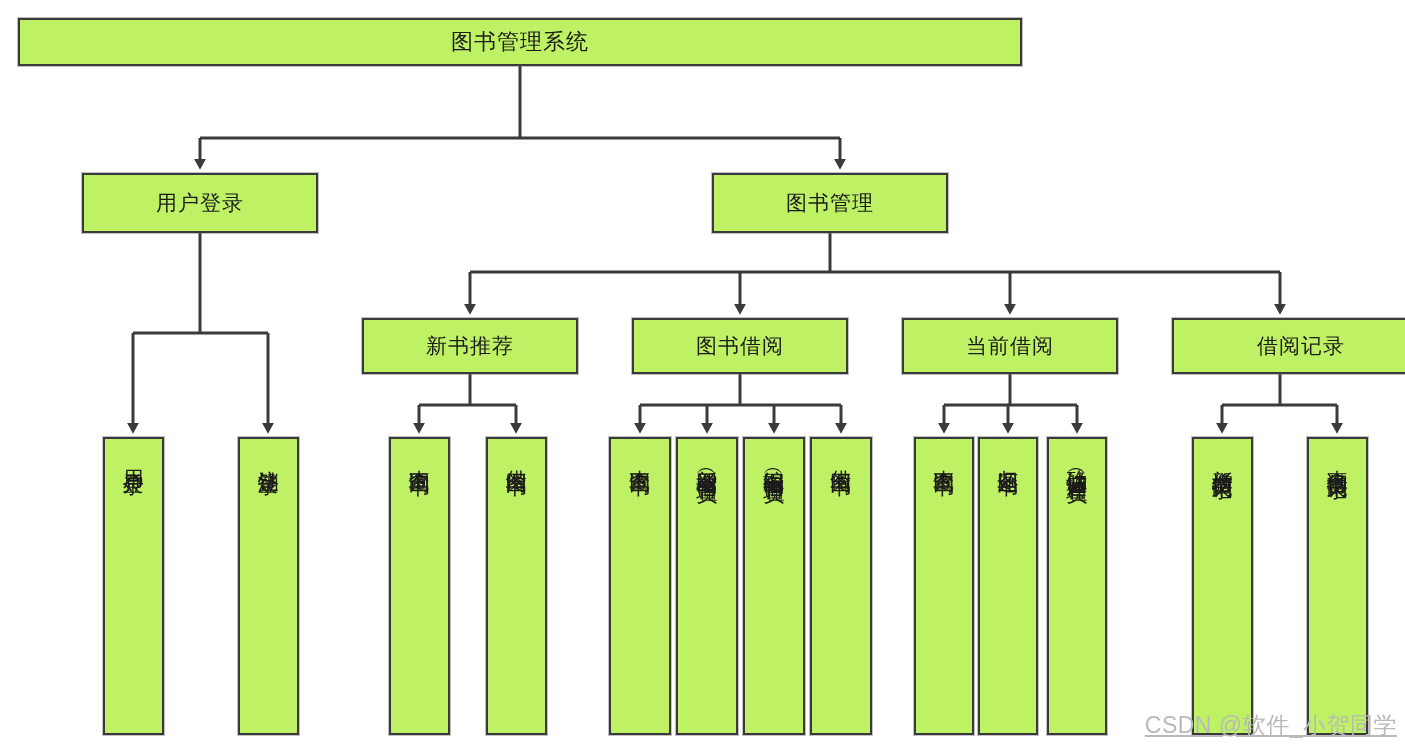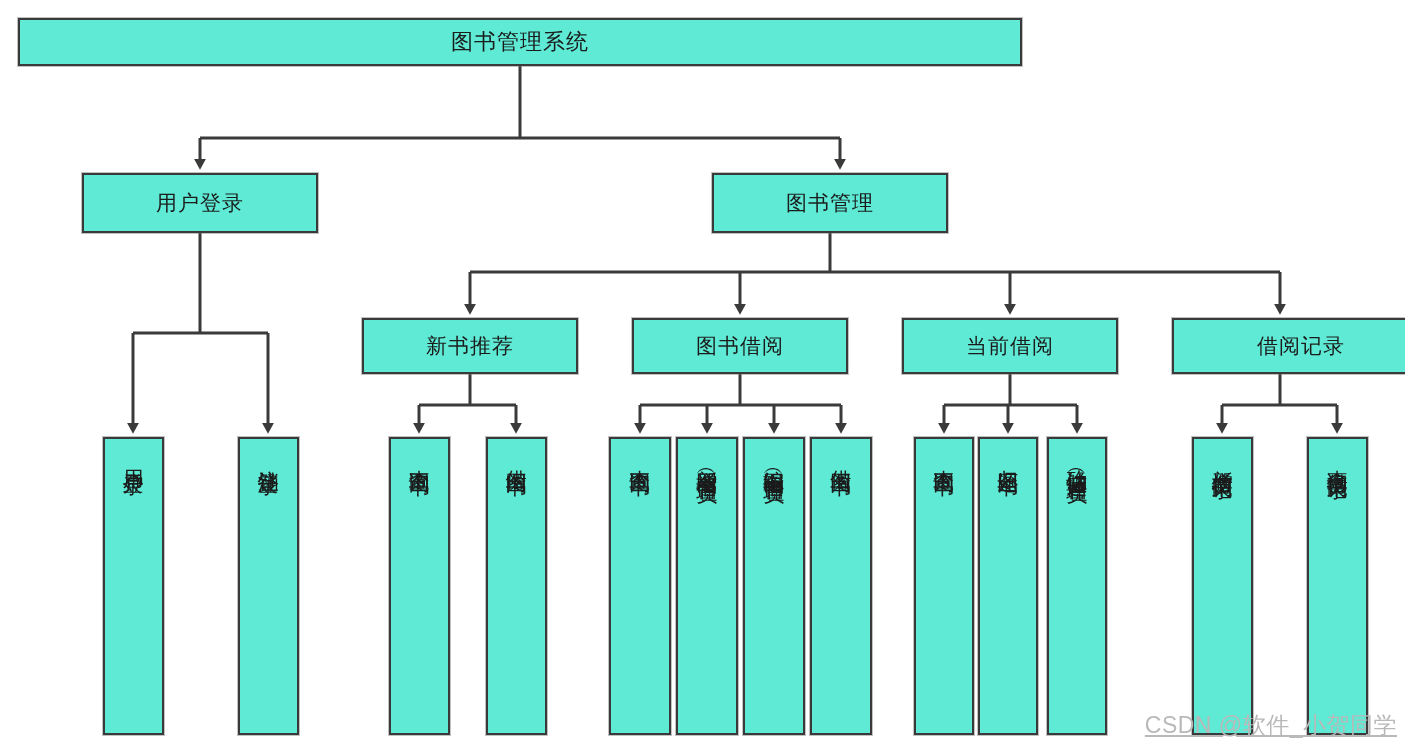--- a/index.html
+++ b/index.html
@@ -11,21 +11,21 @@
   }
   #canvas{position:relative;width:1405px;height:747px;}
 
   
   #wires{position:absolute;left:0;top:0;width:1405px;height:747px;}
 
   
   .node{
     position:absolute;
     box-sizing:border-box;
-    background:#5eead4;
+    background:#bef264;
     border:2px solid #3a3a3a;
     box-shadow:0 0 0 1px rgba(120,120,120,.45);
     color:#1b1b1b;
     display:flex;
     align-items:center;
     justify-content:center;
     text-align:right;
   }
   .node.h{               
     font-size:21px;

